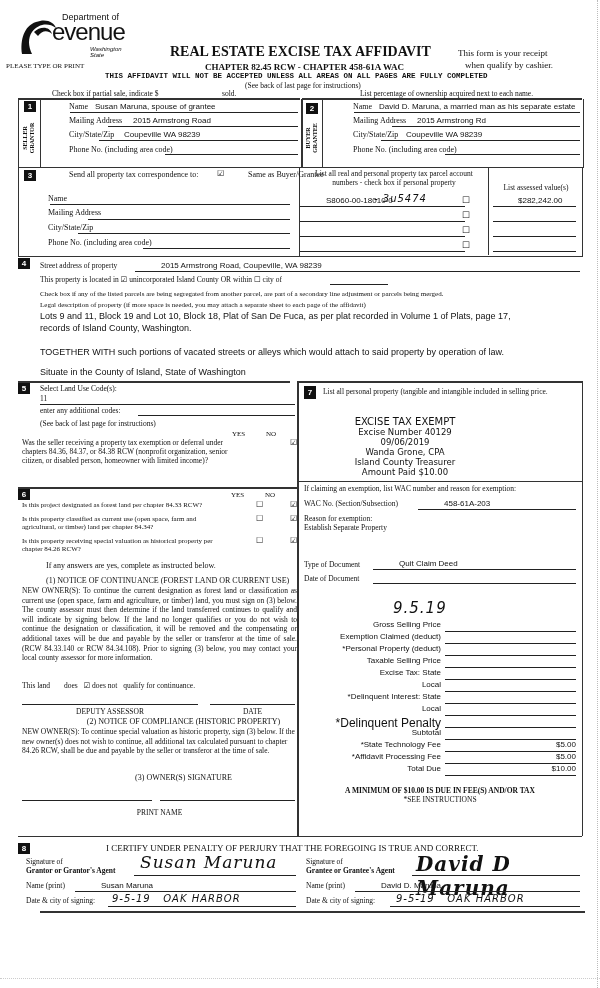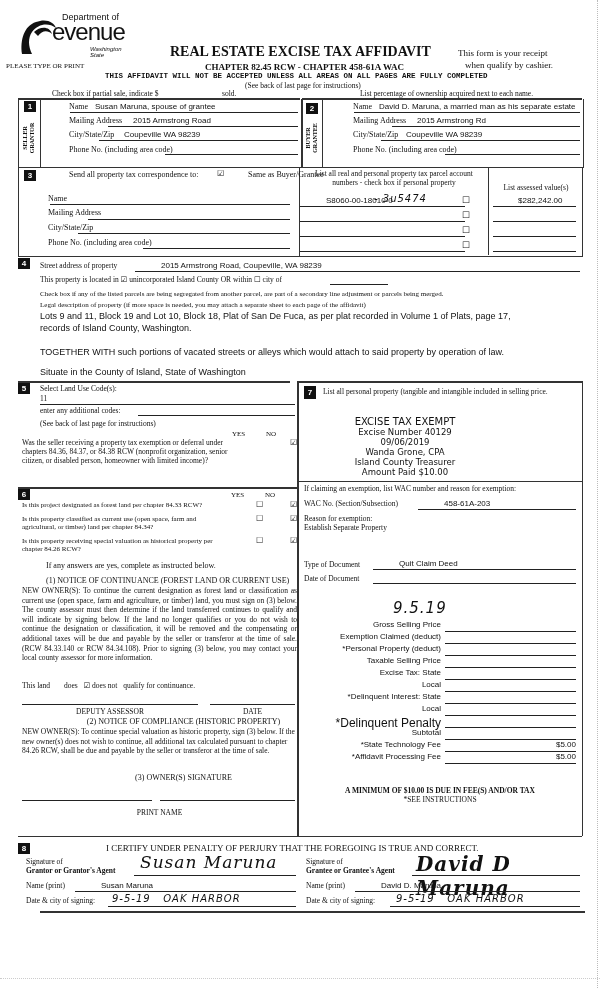--- a/index.html
+++ b/index.html
@@ -269,20 +269,24 @@
         <div style="position: absolute; left: 145px; width: 131px; top: 0px; height: 11px; font-size: 8px; text-align: right; border-bottom: 1px solid rgb(34, 34, 34);"></div>
       </div>
       <div style="position: relative; height: 12px;">
         <div style="position: absolute; right: 135px; top: 0px; font-size: 8px; text-align: right; white-space: nowrap;">*State Technology Fee</div>
         <div style="position: absolute; left: 145px; width: 131px; top: 0px; height: 11px; font-size: 8px; text-align: right; border-bottom: 1px solid rgb(34, 34, 34);">$5.00</div>
       </div>
       <div style="position: relative; height: 12px;">
         <div style="position: absolute; right: 135px; top: 0px; font-size: 8px; text-align: right; white-space: nowrap;">*Affidavit Processing Fee</div>
         <div style="position: absolute; left: 145px; width: 131px; top: 0px; height: 11px; font-size: 8px; text-align: right; border-bottom: 1px solid rgb(34, 34, 34);">$5.00</div>
       </div>
+      <div style="position: relative; height: 12px;">
+        <div style="position: absolute; right: 135px; top: 0px; font-size: 8px; text-align: right; white-space: nowrap;">Total Due</div>
+        <div style="position: absolute; left: 145px; width: 131px; top: 0px; height: 11px; font-size: 8px; text-align: right; border-bottom: 1px solid rgb(34, 34, 34);">$10.00</div>
+      </div>
     </div>
 </div>
 
 <div class="abs bold f75 center" style="left:300px;top:786px;width:280px;">A MINIMUM OF $10.00 IS DUE IN FEE(S) AND/OR TAX</div>
 <div class="abs f75 center" style="left:300px;top:795px;width:280px;">*SEE INSTRUCTIONS</div>
 
 <div class="hline" style="left:18px;top:836px;width:564px;height:1px;"></div>
 <div class="secnum" style="left:18px;top:843px;">8</div>
 <div class="abs f9" style="left:106px;top:843px;">I CERTIFY UNDER PENALTY OF PERJURY THAT THE FOREGOING IS TRUE AND CORRECT.</div>
 

